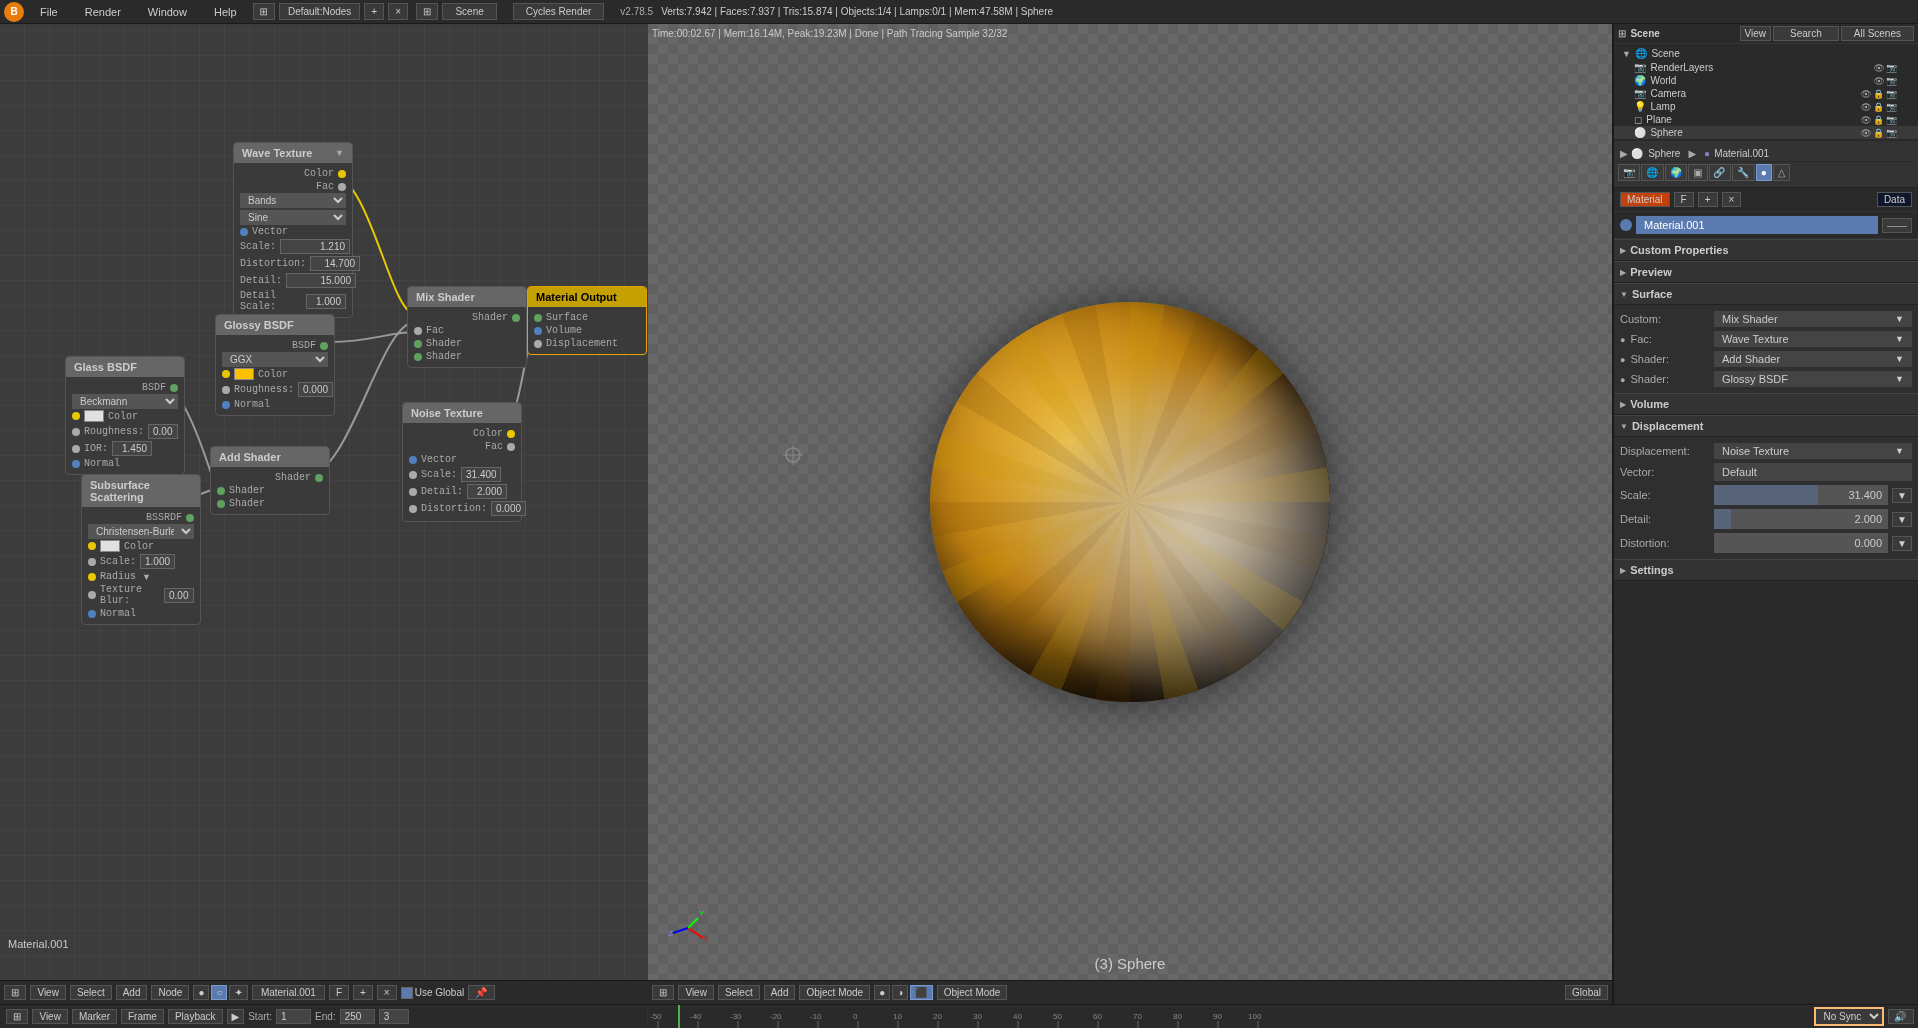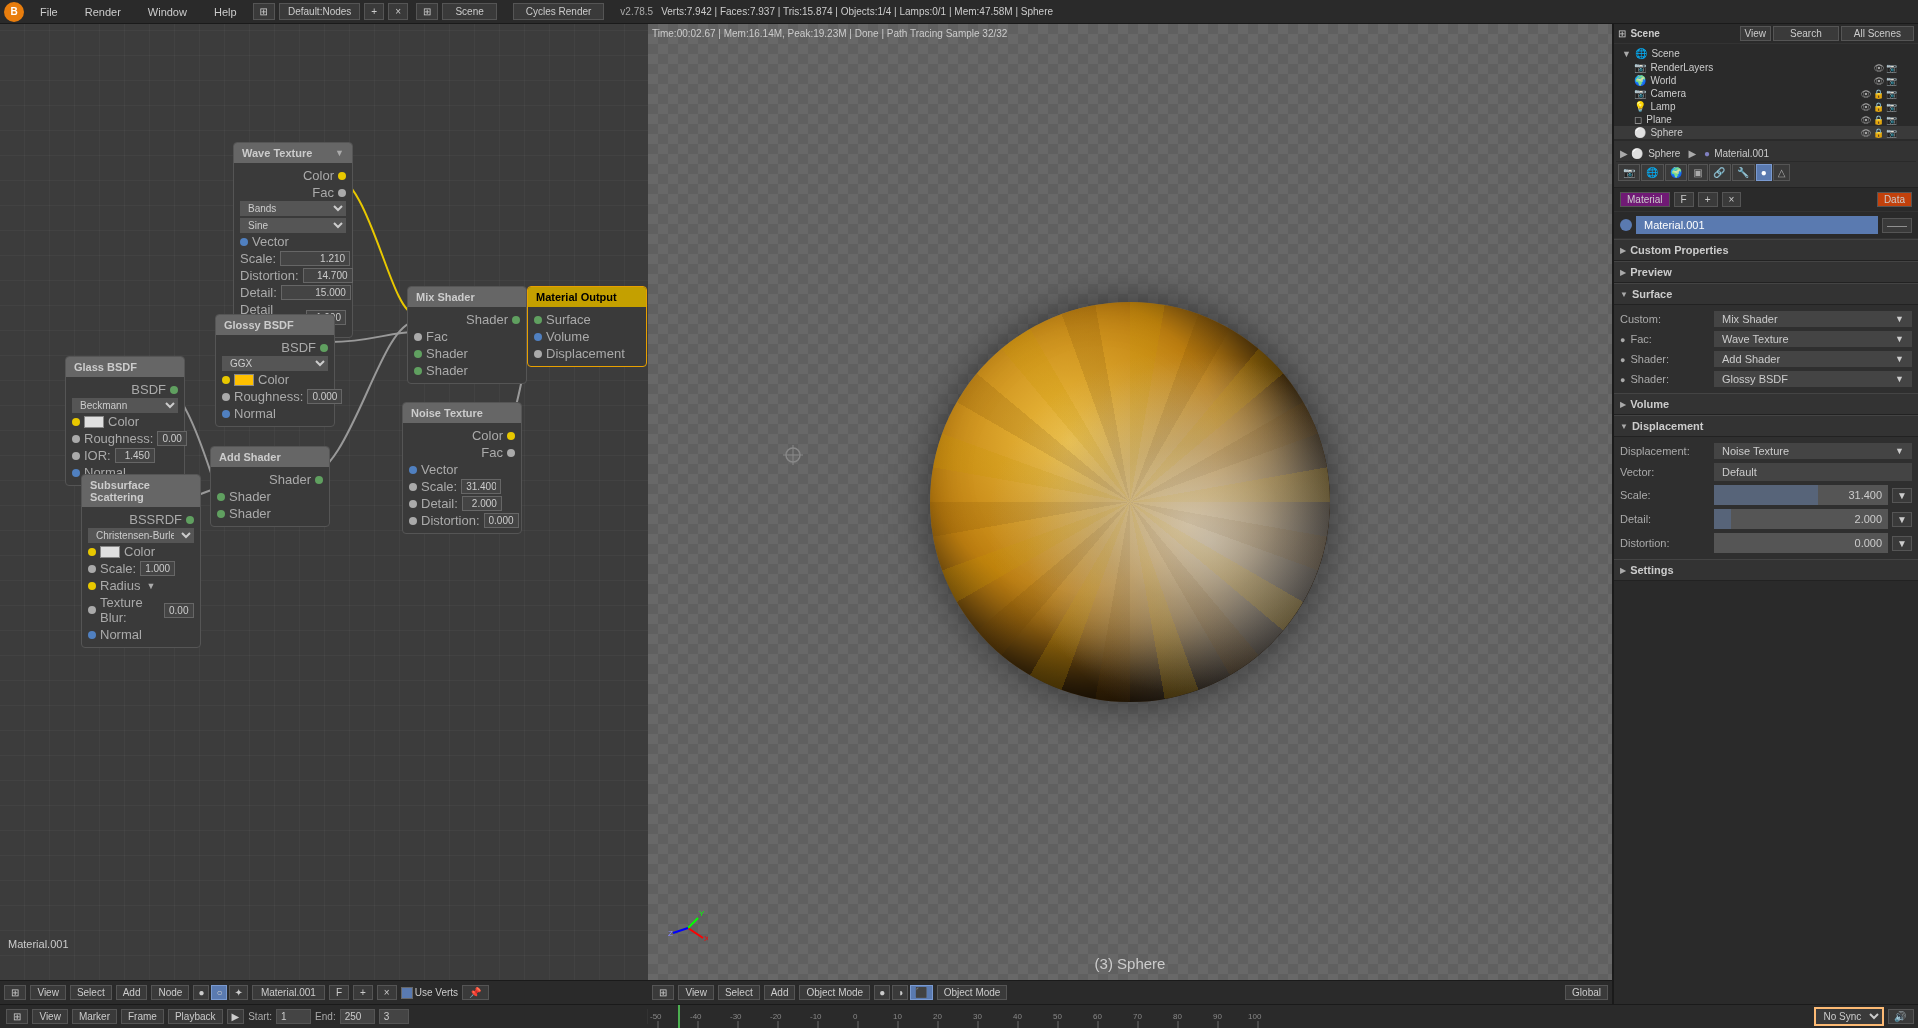--- a/index.html
+++ b/index.html
@@ -25,21 +25,21 @@
     .node-header.material-output { background: #c4a000; color: #000; }
     .node-body { padding: 4px 6px; }
     .node-row { display: flex; align-items: center; gap: 4px; padding: 1px 0; font-size: 10px; }
     .socket { width: 8px; height: 8px; border-radius: 50%; flex-shrink: 0; }
     .socket-yellow { background: #e8c800; }
     .socket-grey { background: #aaa; }
     .socket-blue { background: #5080c0; }
     .socket-green { background: #60a060; }
     .node-select { background: #555; border: none; color: #ccc; font-size: 10px; padding: 1px 4px; width: 100%; }
     .node-input { background: #444; border: 1px solid #666; color: #ccc; font-size: 10px; padding: 1px 4px; width: 70px; text-align: right; }
-    .node-label { color: #aaa; font-size: 13px; }
+    .node-label { color: #aaa; font-size: 10px; font-family: Liberation Mono, monospace; }
     .socket-row-right { display: flex; align-items: center; justify-content: flex-end; gap: 4px; padding: 1px 0; font-size: 10px; }
     .sphere-container { position: absolute; top: 50%; left: 50%; transform: translate(-50%, -50%); }
     .sphere { width: 400px; height: 400px; border-radius: 50%; background: radial-gradient(circle at 35% 35%, #f0c040, #c08010 40%, #604010 65%, #201008 85%, #100804); box-shadow: inset -30px -30px 60px rgba(0,0,0,0.8), 0 0 40px rgba(0,0,0,0.5); position: relative; overflow: hidden; }
     .sphere-overlay { position: absolute; top: 0; left: 0; width: 100%; height: 100%; border-radius: 50%; background: radial-gradient(circle at 70% 60%, rgba(200,200,200,0.6) 0%, transparent 50%); }
 
     
     .properties { width: 306px; background: #2a2a2a; border-left: 2px solid #1a1a1a; display: flex; flex-direction: column; overflow-y: auto; }
     .section-header { padding: 4px 6px; display: flex; align-items: center; gap: 4px; cursor: pointer; background: #333; border-top: 1px solid #444; border-bottom: 1px solid #222; }
     .section-arrow { font-size: 8px; color: #aaa; }
     .section-title { font-size: 11px; font-weight: bold; color: #ccc; }
@@ -384,21 +384,21 @@
         <span style="background:#3a3a3a;border:1px solid #555;padding:1px 4px;font-size:10px;">●</span>
         <span style="background:#5a7ab0;border:1px solid #7a9ad0;padding:1px 4px;font-size:10px;">○</span>
         <span style="background:#3a3a3a;border:1px solid #555;padding:1px 4px;font-size:10px;">✦</span>
       </div>
       <span style="background:#3a3a3a;border:1px solid #555;padding:1px 8px;font-size:10px;">Material.001</span>
       <span style="background:#3a3a3a;border:1px solid #555;padding:1px 6px;font-size:10px;">F</span>
       <span style="background:#3a3a3a;border:1px solid #555;padding:1px 6px;font-size:10px;">+</span>
       <span style="background:#3a3a3a;border:1px solid #555;padding:1px 6px;font-size:10px;">×</span>
       <div class="checkbox-row">
         <div class="cb checked"></div>
-        <span style="font-size:10px;">Use Verts</span>
+        <span style="font-size:10px;">Use Global</span>
       </div>
       <span style="background:#3a3a3a;border:1px solid #555;padding:1px 6px;font-size:10px;">📌</span>
     </div>
   </div>
 
   <div style="display:flex;flex-direction:column;flex:1;">
     <div class="viewport-area">
 
       <div style="width:100%;height:100%;background-image:repeating-conic-gradient(#686868 0% 25%, #606060 0% 50%);background-size:20px 20px;position:absolute;top:0;left:0;"></div>
       <div style="position:absolute;top:4px;left:4px;color:#ccc;font-size:10px;">Time:00:02.67 | Mem:16.14M, Peak:19.23M | Done | Path Tracing Sample 32/32</div>
@@ -542,26 +542,26 @@
         <span style="background:#3a3a3a;border:1px solid #555;padding:2px 4px;font-size:10px;cursor:pointer;color:#aaa;">🌍</span>
         <span style="background:#3a3a3a;border:1px solid #555;padding:2px 4px;font-size:10px;cursor:pointer;color:#aaa;">▣</span>
         <span style="background:#3a3a3a;border:1px solid #555;padding:2px 4px;font-size:10px;cursor:pointer;color:#aaa;">🔗</span>
         <span style="background:#3a3a3a;border:1px solid #555;padding:2px 4px;font-size:10px;cursor:pointer;color:#aaa;">🔧</span>
         <span style="background:#5a7ab0;border:1px solid #7a9ad0;padding:2px 4px;font-size:10px;cursor:pointer;color:white;">●</span>
         <span style="background:#3a3a3a;border:1px solid #555;padding:2px 4px;font-size:10px;cursor:pointer;color:#aaa;">△</span>
       </div>
     </div>
 
     <div style="padding:4px 6px;border-bottom:1px solid #333;display:flex;align-items:center;gap:4px;">
-      <span style="background:#701a75;border:1px solid #555;padding:1px 6px;font-size:10px;cursor:pointer;">Material</span>
+      <span style="background:#c2410c;border:1px solid #555;padding:1px 6px;font-size:10px;cursor:pointer;">Material</span>
       <span style="background:#3a3a3a;border:1px solid #555;padding:1px 6px;font-size:10px;cursor:pointer;">F</span>
       <span style="background:#3a3a3a;border:1px solid #555;padding:1px 6px;font-size:10px;cursor:pointer;">+</span>
       <span style="background:#3a3a3a;border:1px solid #555;padding:1px 6px;font-size:10px;cursor:pointer;">×</span>
       <span style="flex:1;"></span>
-      <span style="background:#c2410c;border:1px solid #555;padding:1px 6px;font-size:10px;cursor:pointer;">Data</span>
+      <span style="background:#0f172a;border:1px solid #555;padding:1px 6px;font-size:10px;cursor:pointer;">Data</span>
     </div>
 
     <div style="padding:4px 6px;border-bottom:1px solid #333;display:flex;align-items:center;gap:4px;">
       <div style="width:12px;height:12px;border-radius:50%;background:#5a7ab0;flex-shrink:0;"></div>
       <input style="background: rgb(90, 122, 176); border: none; color: white; padding: 3px 8px; font-size: 11px; flex: 1 1 0%;" value="Material.001">
       <span style="background:#3a3a3a;border:1px solid #555;padding:1px 4px;font-size:10px;color:#aaa;white-space:nowrap;">——</span>
     </div>
 
     <div class="section-header">
       <span class="section-arrow">▶</span>

